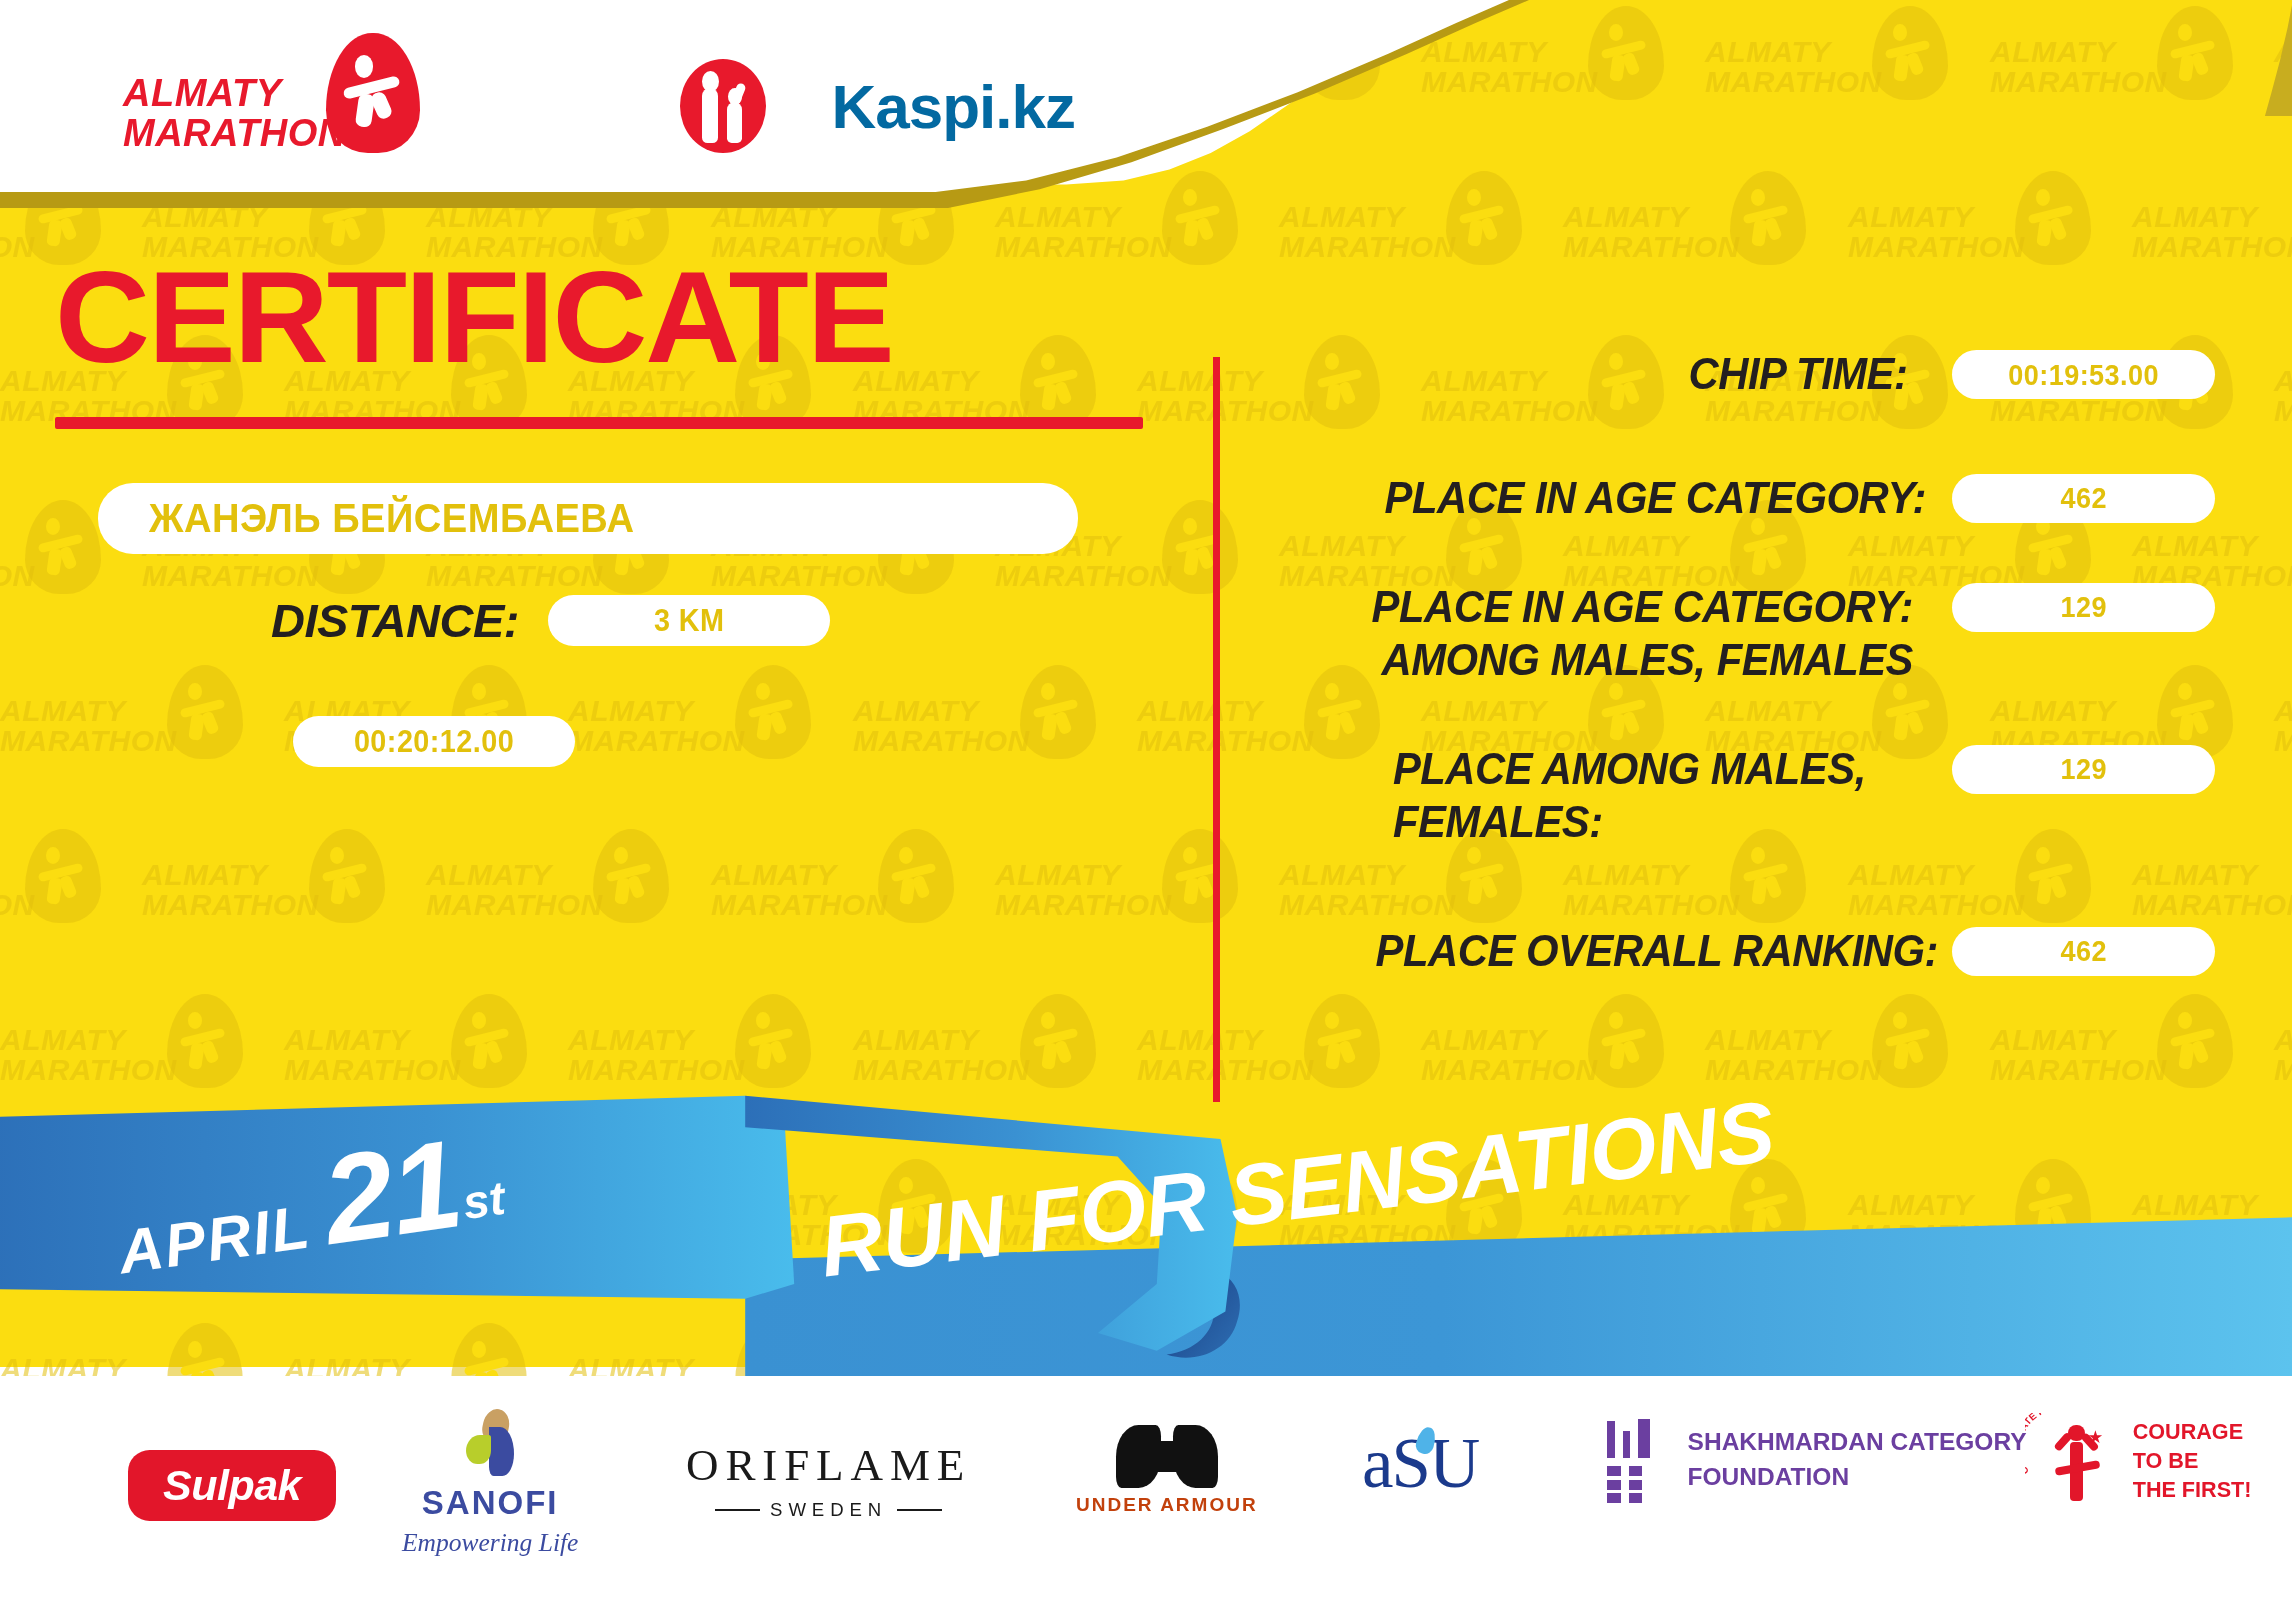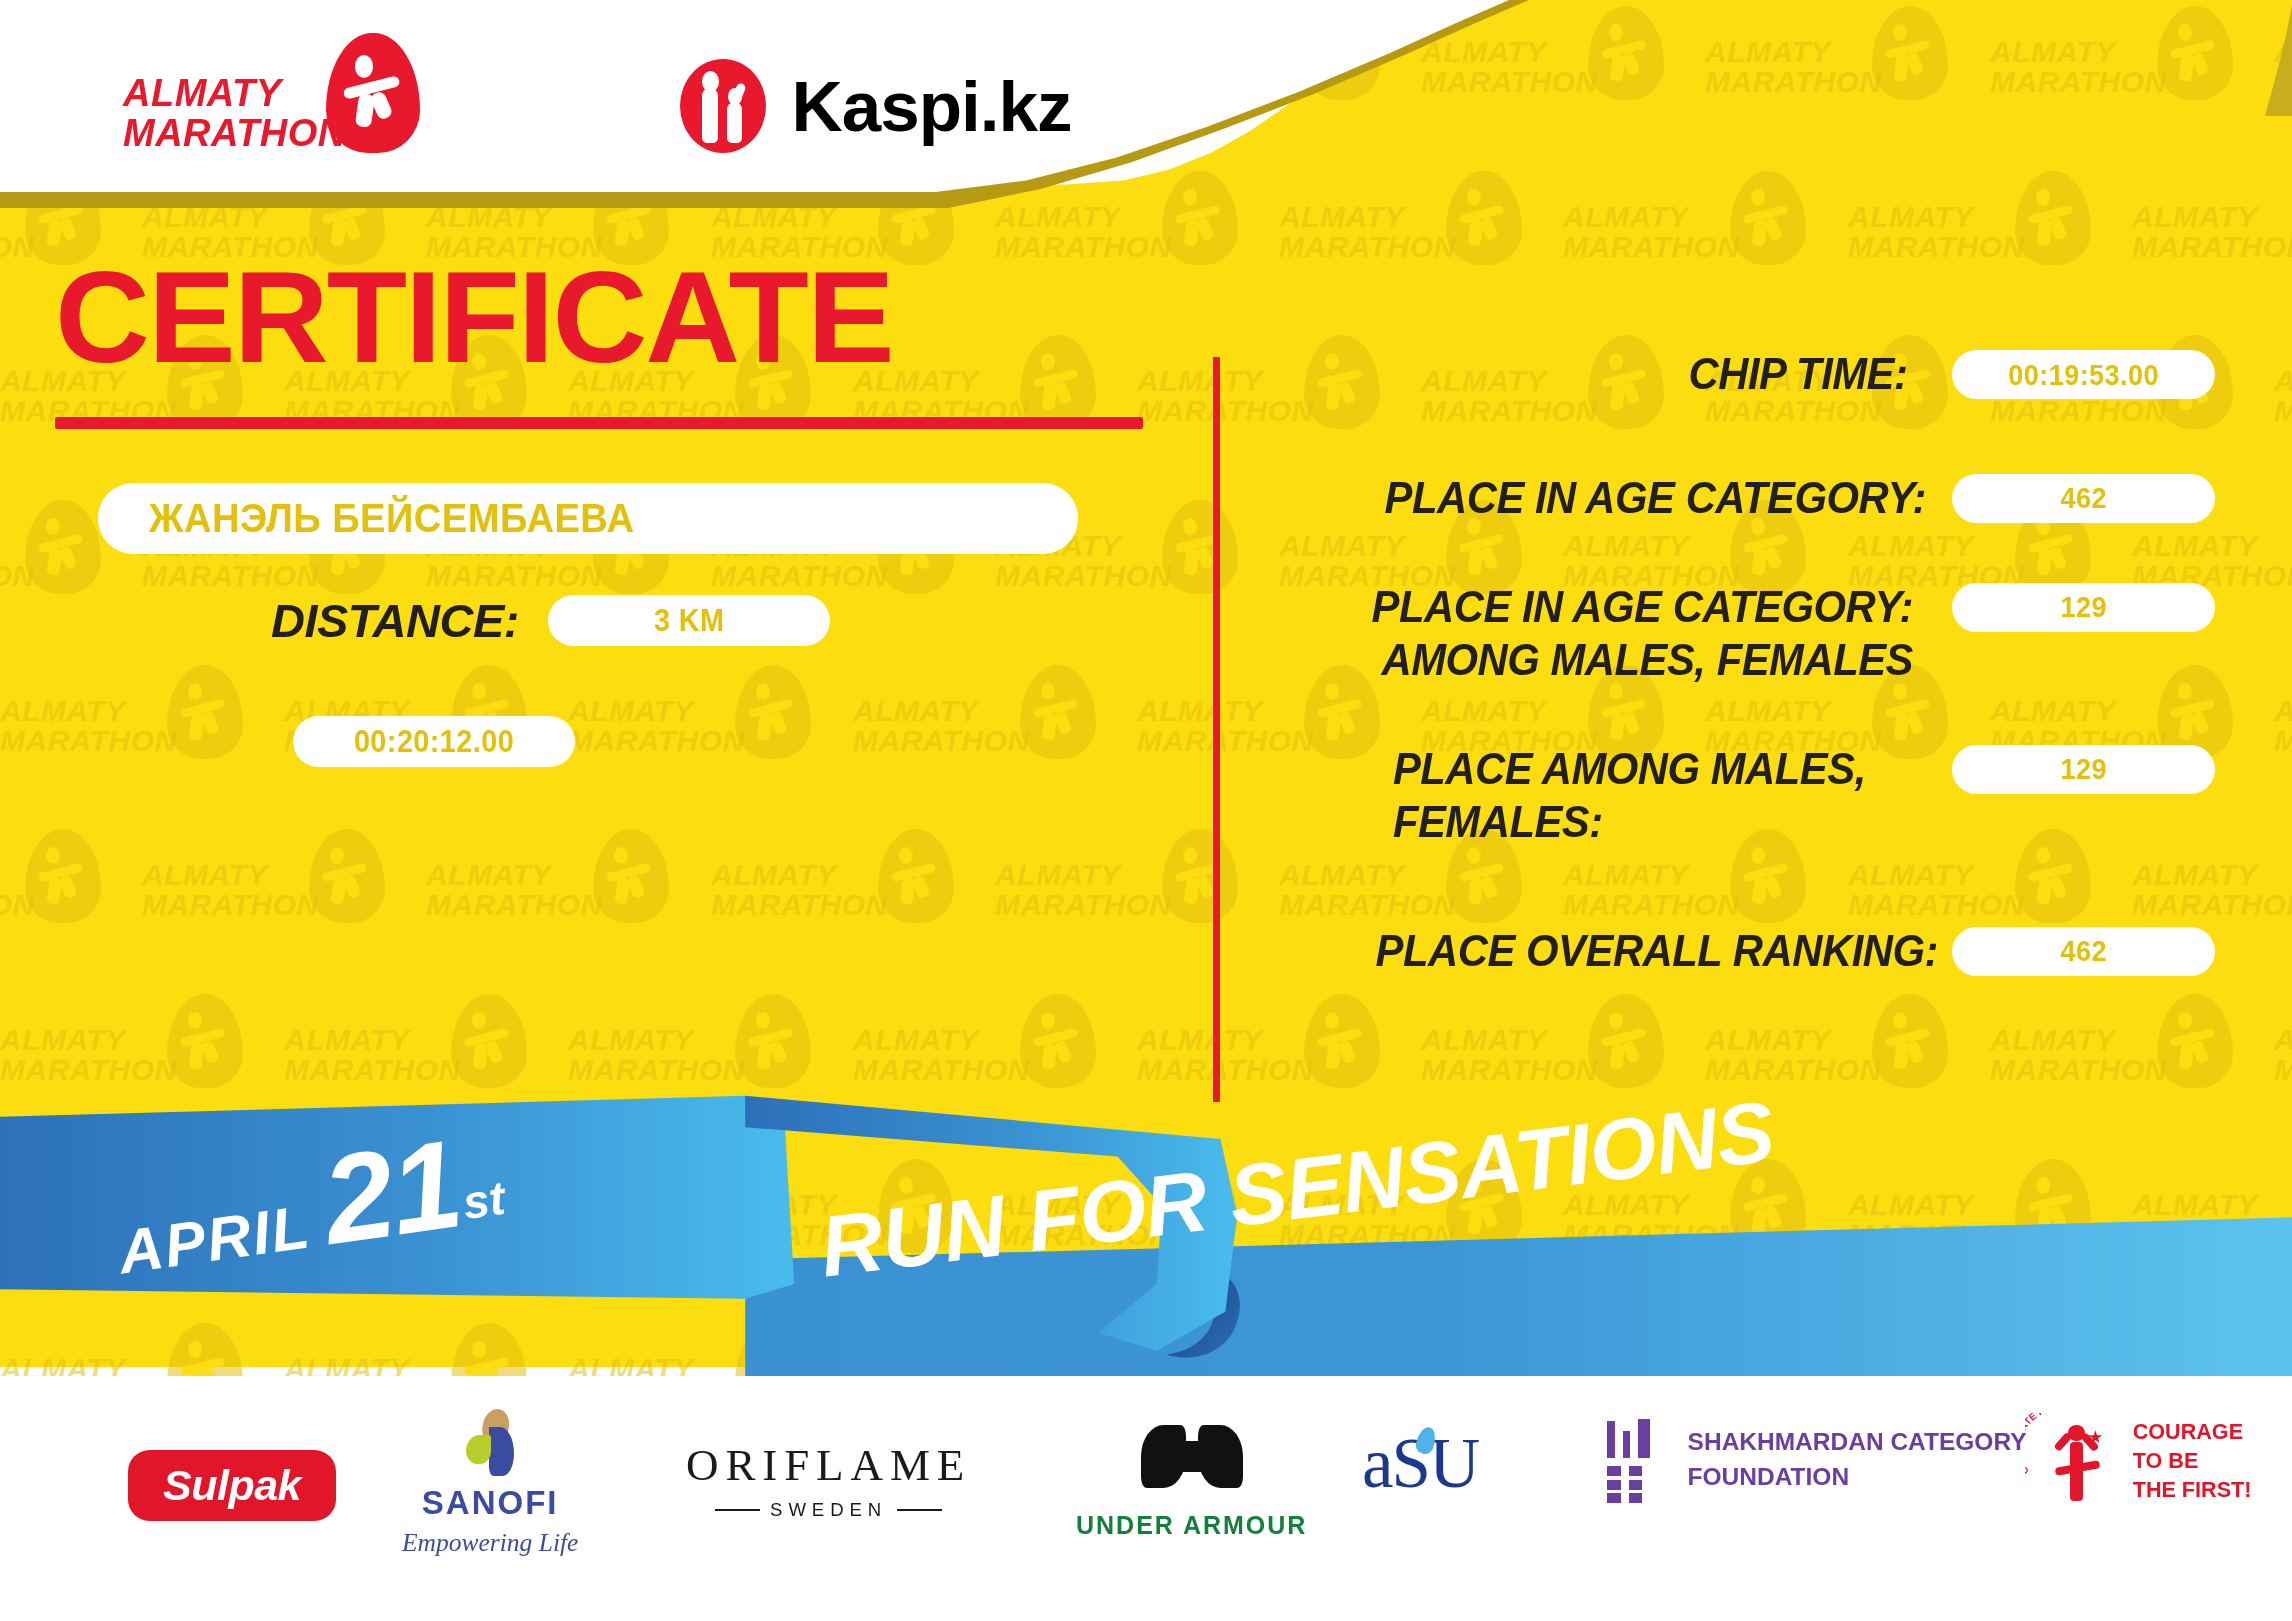--- a/index.html
+++ b/index.html
@@ -165,23 +165,24 @@
     border-radius: 50% / 50%;
   }
   .k-p1 { position: absolute; left: 21.6px; top: 11.8px; width: 17.6px; height: 21.6px; border-radius: 50%; background: #fff; }
   .k-b1 { position: absolute; left: 21.6px; top: 29px; width: 16.7px; height: 55px; border-radius: 8.8px 8.8px 5.9px 5.9px; background: #fff; }
   .k-p2 { position: absolute; left: 48px; top: 29px; width: 13.7px; height: 16.7px; border-radius: 50%; background: #fff; }
   .k-b2 { position: absolute; left: 47px; top: 43px; width: 14.7px; height: 41px; border-radius: 7.8px 7.8px 4.9px 4.9px; background: #fff; }
   .k-a1 { position: absolute; left: 54px; top: 23.5px; width: 8.8px; height: 21.6px; border-radius: 4.9px; background: #fff; transform: rotate(22deg); }
   .kaspi-text {
     font-family: "Liberation Sans", sans-serif;
     font-weight: 700;
-    font-size: 71px;
-    color: #000000;
+    font-size: 62px;
+    color: #0369a1;
     letter-spacing: -1px;
+    margin-left: 40px;
   }
 
   
   .left-col {
     position: absolute;
     left: 0; top: 206px;
     width: 1206px;
     z-index: 8;
   }
   .cert-title {
@@ -388,21 +389,21 @@
   
   .ori-name { font-family: "Liberation Serif", serif; font-size: 45px; color: #1A1A1A; letter-spacing: 6.9px; }
   .ori-sub-wrap { display: flex; align-items: center; gap: 9.8px; margin-top: 7.8px; }
   .ori-line { width: 45px; height: 2px; background: #1A1A1A; }
   .ori-sub { font-family: "Liberation Sans", sans-serif; font-size: 18.6px; color: #1A1A1A; letter-spacing: 5.9px; }
   
   .ua-mark { position: relative; width: 102px; height: 63px; }
   .ua-l { position: absolute; left: 0; top: 0; width: 45px; height: 63px; background: #111; border-radius: 50% 12% 50% 12% / 50% 18% 50% 18%; }
   .ua-r { position: absolute; right: 0; top: 0; width: 45px; height: 63px; background: #111; border-radius: 12% 50% 12% 50% / 18% 50% 18% 50%; }
   .ua-c { position: absolute; left: 39px; top: 15.7px; width: 23.5px; height: 31px; background: #111; }
-  .ua-txt { font-family: "Liberation Sans", sans-serif; font-weight: 700; font-size: 25px; color: #15803d; letter-spacing: 2px; margin-top: 23px; }
+  .ua-txt { font-family: "Liberation Sans", sans-serif; font-weight: 700; font-size: 19px; color: #c2410c; letter-spacing: 2px; margin-top: 6px; }
   
   .asu-wrap { position: relative; }
   .asu-txt { font-family: "Liberation Serif", serif; font-size: 71px; color: #1B3A8C; letter-spacing: -2px; font-weight: 400; }
   .asu-drop { position: absolute; left: 55px; top: 3.9px; width: 17.6px; height: 27.4px; background: #4FB3E8; border-radius: 50% 50% 50% 50% / 70% 70% 35% 35%; transform: rotate(16deg); }
   
   .ye-wrap { display: flex; align-items: center; gap: 21.6px; }
   .ye-grid { position: relative; width: 59px; height: 80px; }
   .ye-bar { position: absolute; background: #6B3FA0; }
   .ye-txt { font-family: "Liberation Sans", sans-serif; font-weight: 700; font-size: 24.5px; line-height: 35px; color: #6B3FA0; letter-spacing: 0px; }
   

